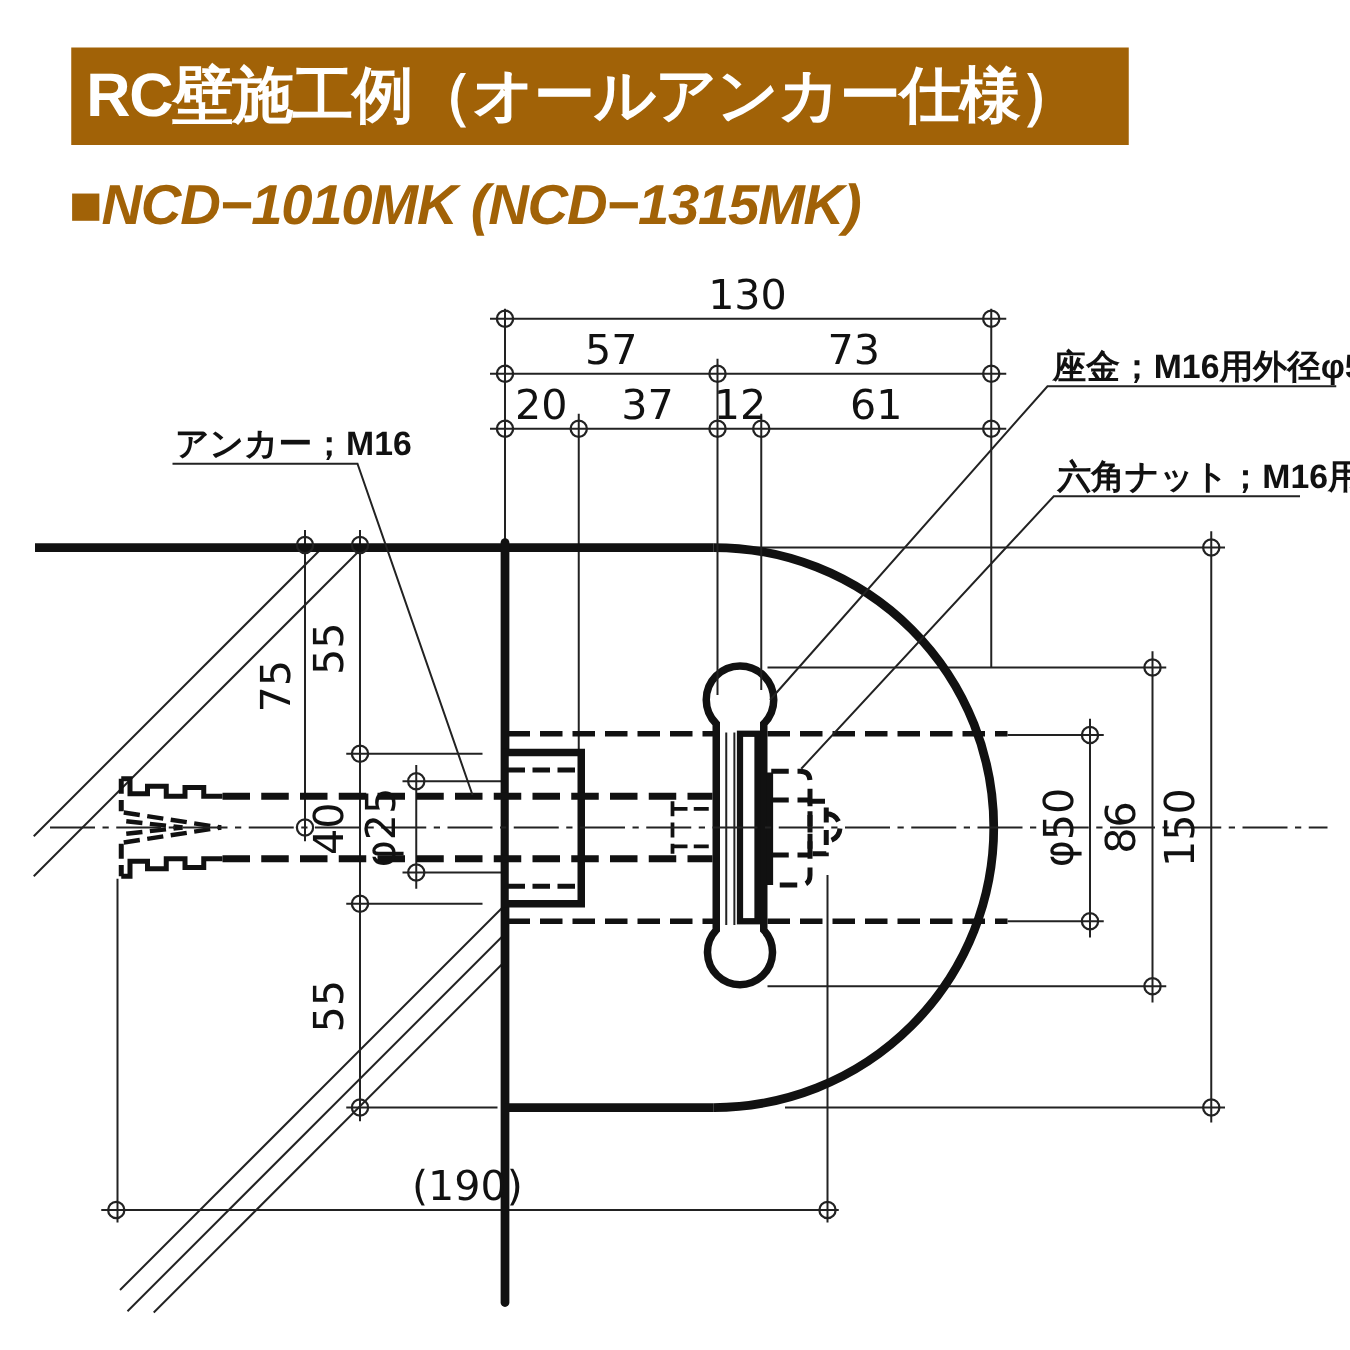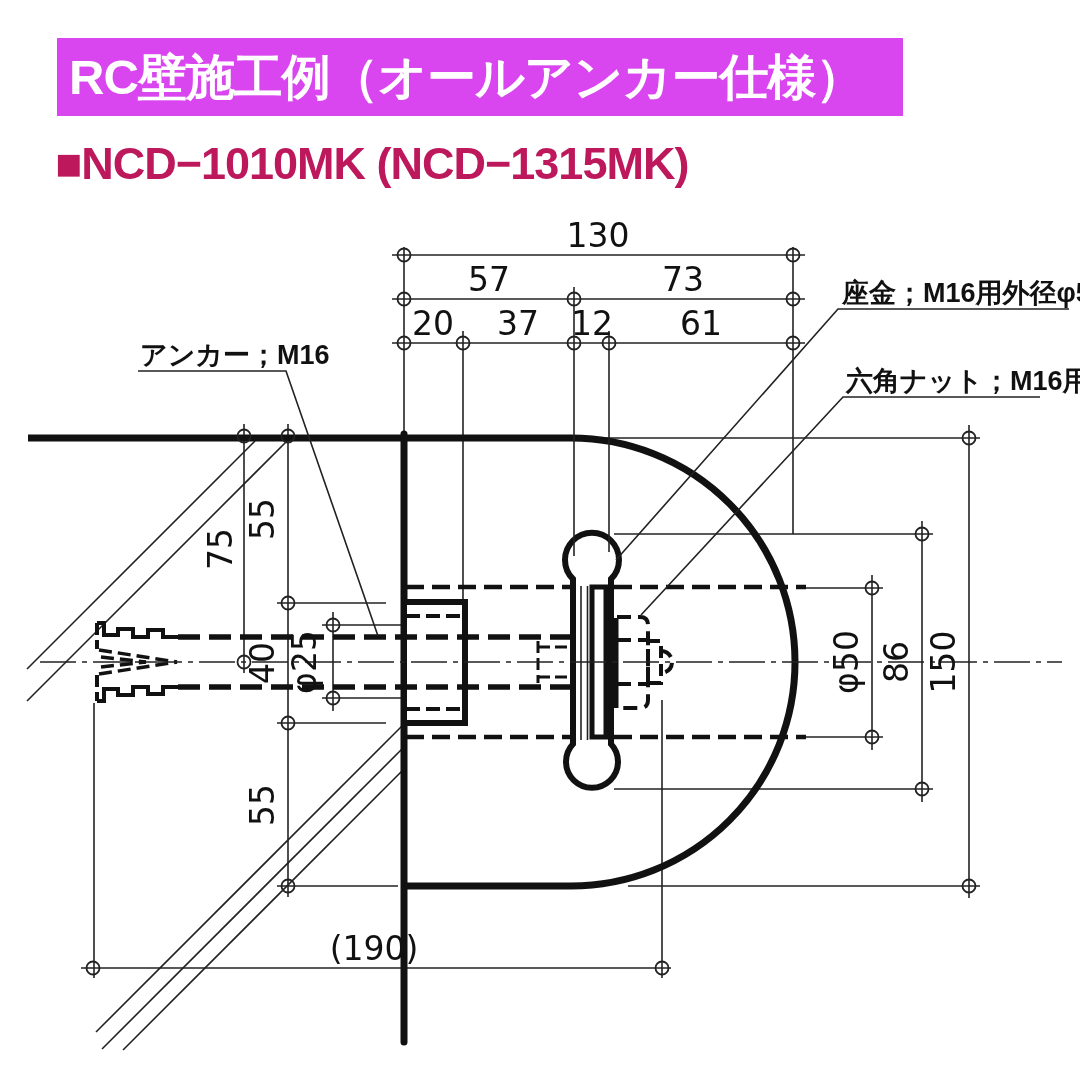--- a/index.html
+++ b/index.html
@@ -1,22 +1,22 @@
 <!DOCTYPE html>
 <html><head>
 <meta charset="utf-8">
 <style>
   html,body{margin:0;padding:0;background:#ffffff;}
   #stage{position:relative;width:1080px;height:1080px;background:#ffffff;overflow:hidden;
          font-family:"Liberation Sans","DejaVu Sans",sans-serif;}
-  #title-banner{position:absolute;left:57px;top:38px;width:846px;height:78px;background:#d946ef;
+  #title-banner{position:absolute;left:57px;top:38px;width:846px;height:78px;background:#a16207;
                 color:#ffffff;font-weight:bold;font-size:49px;line-height:79px;padding-left:12px;
                 box-sizing:border-box;white-space:nowrap;letter-spacing:-1px;}
-  #model-line{position:absolute;left:55px;top:138px;color:#be185d;font-weight:bold;font-size:45px;
-              white-space:nowrap;letter-spacing:-1px;}
+  #model-line{position:absolute;left:55px;top:138px;color:#a16207;font-weight:bold;font-size:45px;
+              white-space:nowrap;letter-spacing:-1px;font-style:italic;}
   svg{position:absolute;left:0;top:0;}
   .thin{stroke:#222;stroke-width:1.6;fill:none;}
   .thick{stroke:#111;stroke-width:7;fill:none;}
   .dimtxt{font-family:"DejaVu Sans","Liberation Sans",sans-serif;font-size:33px;font-weight:500;fill:#111;}
   .jptxt{font-family:"Liberation Sans","DejaVu Sans",sans-serif;font-size:27px;font-weight:bold;fill:#111;}
   .marker{stroke:#222;stroke-width:1.8;fill:none;}
 </style>
 </head>
 <body>
 

